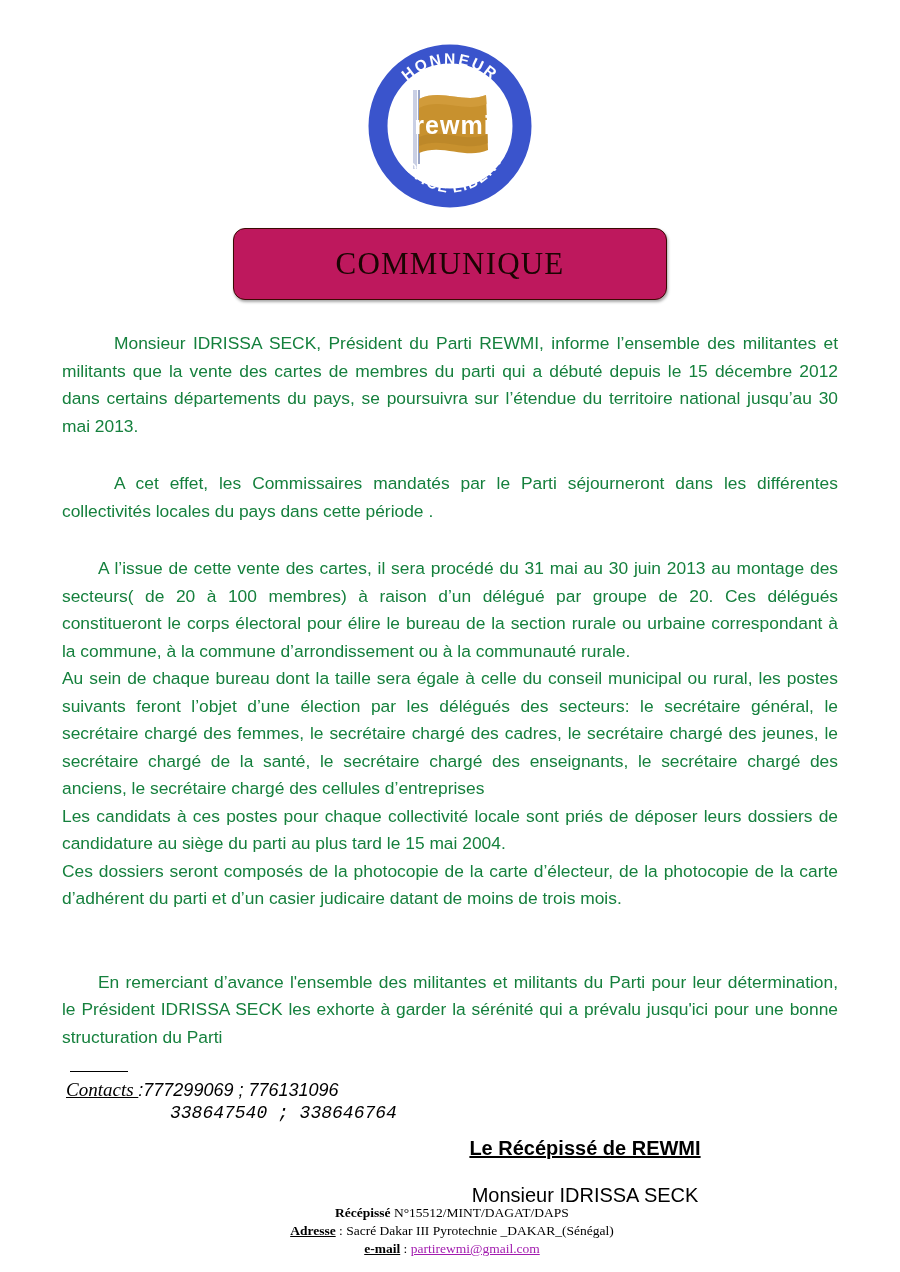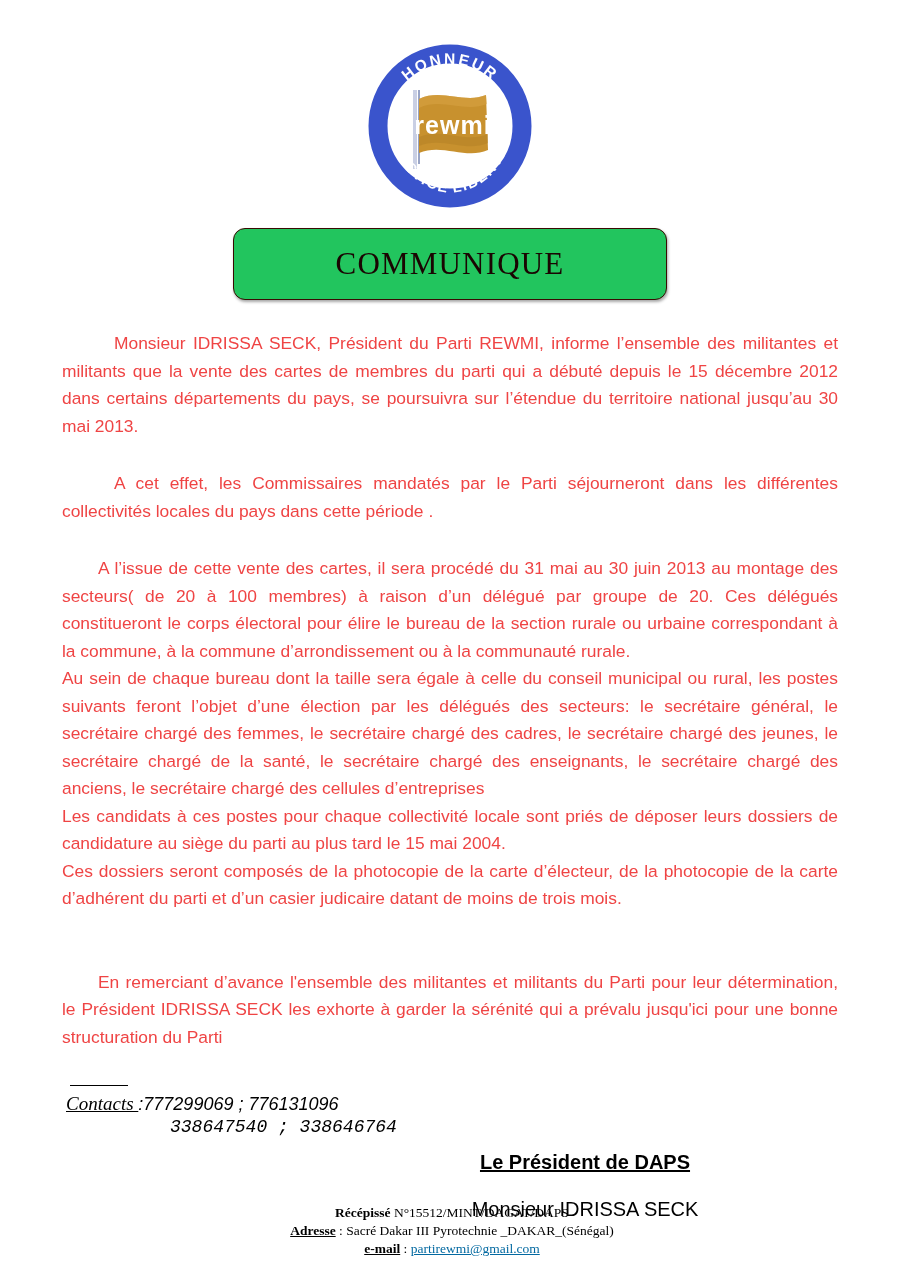--- a/index.html
+++ b/index.html
@@ -60,21 +60,21 @@
     letter-spacing: 1.2px;
     color: #1a0502;
   }
 
   
   .body-text {
     margin-top: 30px;
     font-size: 17.4px;
     line-height: 27.5px;
     text-align: justify;
-    color: #ef4444;
+    color: #15803d;
   }
   .body-text p {
     margin: 0;
   }
   .p-indent { text-indent: 52px; }
   .p-indent-sm { text-indent: 36px; }
   .gap-md { height: 30px; }
   .gap-lg { height: 56px; }
 
   
@@ -85,21 +85,21 @@
   }
   .date-line span {
     font-size: 17.4px;
     font-weight: bold;
     font-style: italic;
     text-decoration: underline;
   }
 
   
   .contacts-block {
-    margin-top: 34px;
+    margin-top: 20px;
     margin-left: 4px;
   }
   .contacts-rule {
     width: 58px;
     height: 0;
     border-top: 1.6px solid #000;
     margin-bottom: 7px;
     margin-left: 4px;
   }
   .contacts-line1 {
@@ -196,21 +196,21 @@
           <textPath href="#arcLeftB" startOffset="50%" text-anchor="middle">JUSTICE</textPath>
         </text>
         <text font-family="'Liberation Sans', sans-serif" font-size="14.5" font-weight="bold" fill="#ffffff" letter-spacing="1.8">
           <textPath href="#arcRightB" startOffset="50%" text-anchor="middle">LIBERTÉ</textPath>
         </text>
       </svg>
     </div>
   </div>
 
   <div class="banner-wrap">
-    <div class="banner" style="background: #22c55e; align-items: center;">
+    <div class="banner" style="background: #be185d; align-items: center;">
       <span class="banner-text" style="color: rgb(26, 5, 2);">COMMUNIQUE</span>
     </div>
   </div>
 
   <div class="body-text">
 
     <p class="p-indent">Monsieur IDRISSA SECK, Président du Parti REWMI, informe l’ensemble des militantes et militants  que la vente des cartes de membres du parti  qui a débuté depuis le 15 décembre 2012 dans certains départements du pays, se poursuivra sur l’étendue du territoire national jusqu’au 30 mai 2013.</p>
 
     <div class="gap-md"></div>
 
@@ -234,29 +234,29 @@
 
   <div class="contacts-block">
     <div class="contacts-rule"></div>
     <div class="contacts-line1">
       <span class="contacts-label">Contacts </span><span class="contacts-nums">:</span><span class="contacts-nums">777299069 ; 776131096</span>
     </div>
     <div class="contacts-line2">338647540 ; 338646764</div>
   </div>
 
   <div class="sig-block">
-    <div class="sig-title">Le Président de DAPS</div>
+    <div class="sig-title">Le Récépissé de REWMI</div>
     <div class="sig-name">Monsieur IDRISSA SECK</div>
   </div>
 
   <div class="footer">
     <div>
       <b>Récépissé</b><span> N°15512/MINT/DAGAT/DAPS</span>
     </div>
     <div>
       <b><u>Adresse</u></b><span> : Sacré Dakar III Pyrotechnie _DAKAR_(Sénégal)</span>
     </div>
     <div>
-      <b><u>e-mail</u></b><span> : </span><span class="footer-email" style="color: #0369a1;">partirewmi@gmail.com</span>
+      <b><u>e-mail</u></b><span> : </span><span class="footer-email" style="color: #a21caf;">partirewmi@gmail.com</span>
     </div>
   </div>
 
 </div>
 
 </body></html>

